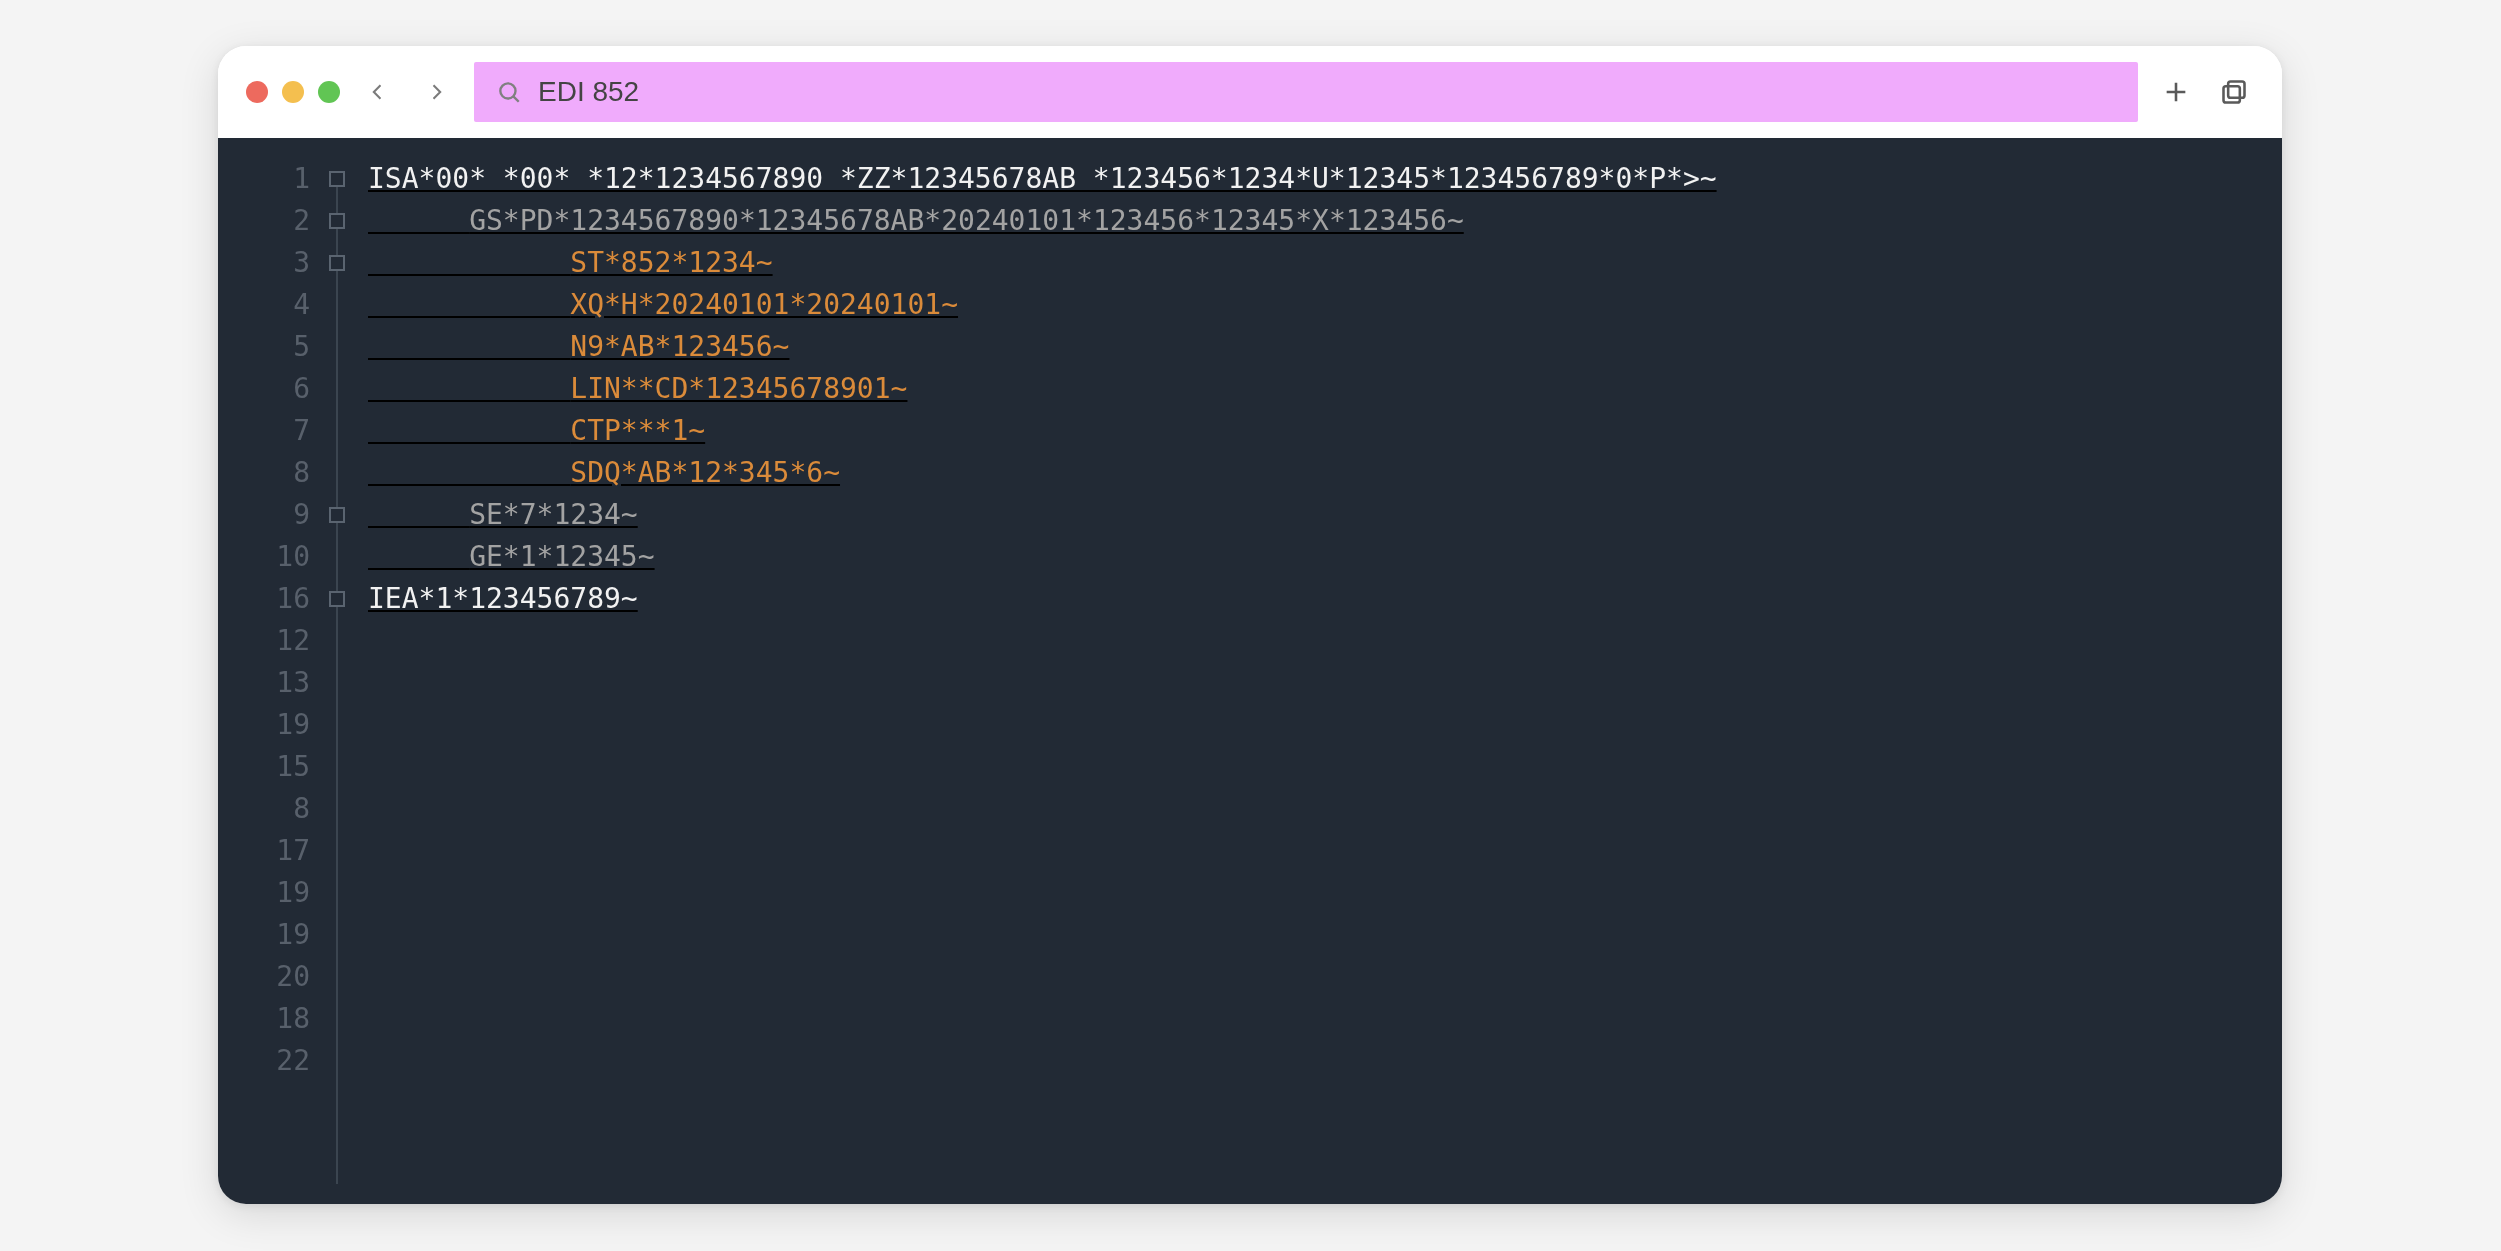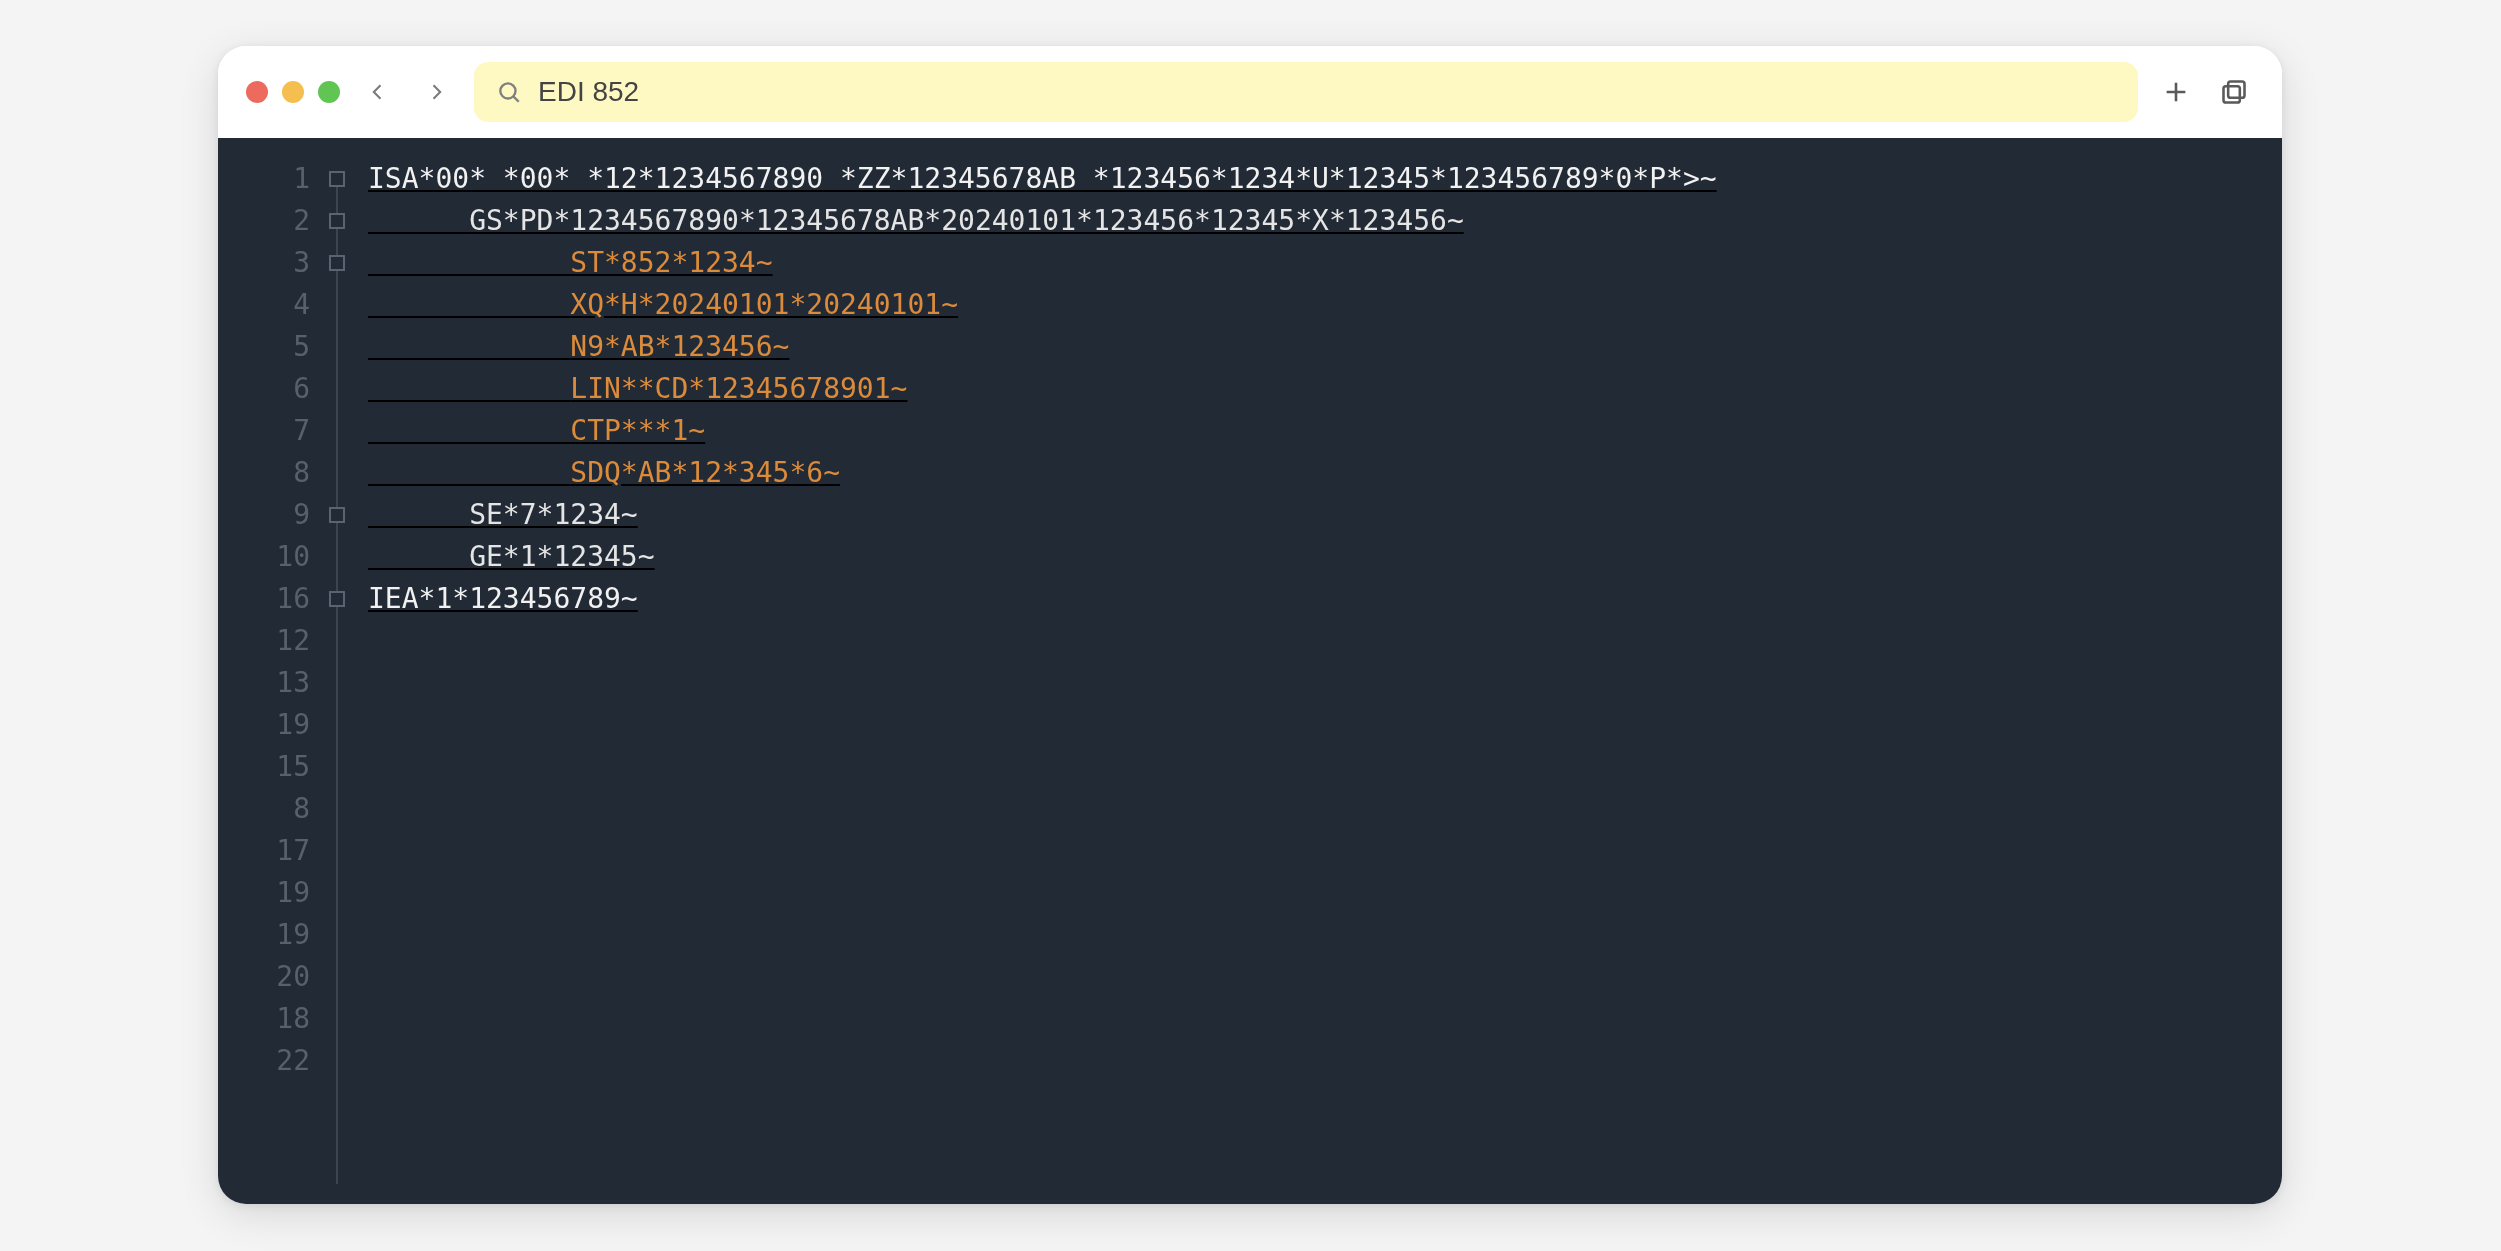--- a/index.html
+++ b/index.html
@@ -16,21 +16,21 @@
       background:#fff; flex:0 0 auto;
     }
     .traffic { display:flex; gap:14px; align-items:center; }
     .traffic .dot { width:22px; height:22px; border-radius:50%; }
     .dot.red    { background:#ed6a5e; }
     .dot.yellow { background:#f4bf4f; }
     .dot.green  { background:#61c554; }
     .navbtn { width:40px; height:40px; display:flex; align-items:center; justify-content:center; color:#7b7b7b; cursor:pointer; }
     .navbtn svg { width:20px; height:28px; stroke:#7b7b7b; stroke-width:2.5; fill:none; }
     .search {
-      flex:1; height:60px; background:#fef9c3; border-radius:14px;
+      flex:1; height:60px; background:#f0abfc; border-radius:2px;
       display:flex; align-items:center; padding:0 22px; gap:16px;
     }
     .search svg { width:26px; height:26px; stroke:#808080; stroke-width:2.2; fill:none; }
     .search input {
       flex:1; border:none; background:transparent; outline:none;
       font-size:28px; color:#444;
     }
     .tb-icon { width:40px; height:40px; display:flex; align-items:center; justify-content:center; color:#5a5a5a; cursor:pointer; }
     .tb-icon svg { width:28px; height:28px; stroke:#5a5a5a; stroke-width:2.2; fill:none; }
 
@@ -48,21 +48,21 @@
     }
     .fold-line {
       position:absolute; top:21px; bottom:20px; left:16px; width:2px; background:#3b4550;
     }
     .fold-marker {
       position:absolute; left:9px; width:16px; height:16px;
       border:2px solid #5a6470; background:#222a35; transform:translateY(13px);
     }
     .codecol { flex:1; padding-left:8px; white-space:pre;text-decoration:underline; }
     .c-white  { color:#f2f2f2; }
-    .c-blue   { color:#e5e5e5; }
+    .c-blue   { color:#a3a3a3; }
     .c-orange { color:#db8b3a; }
   </style>
 </head>
 <body>
 
 <div class="stage">
   <div class="window">
 
     <div class="titlebar">
       <div class="traffic">

